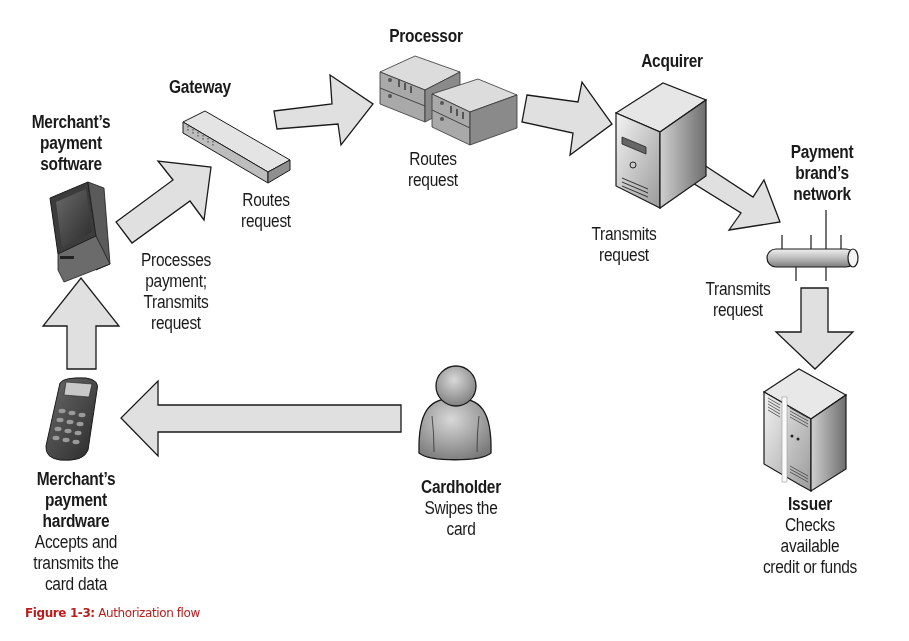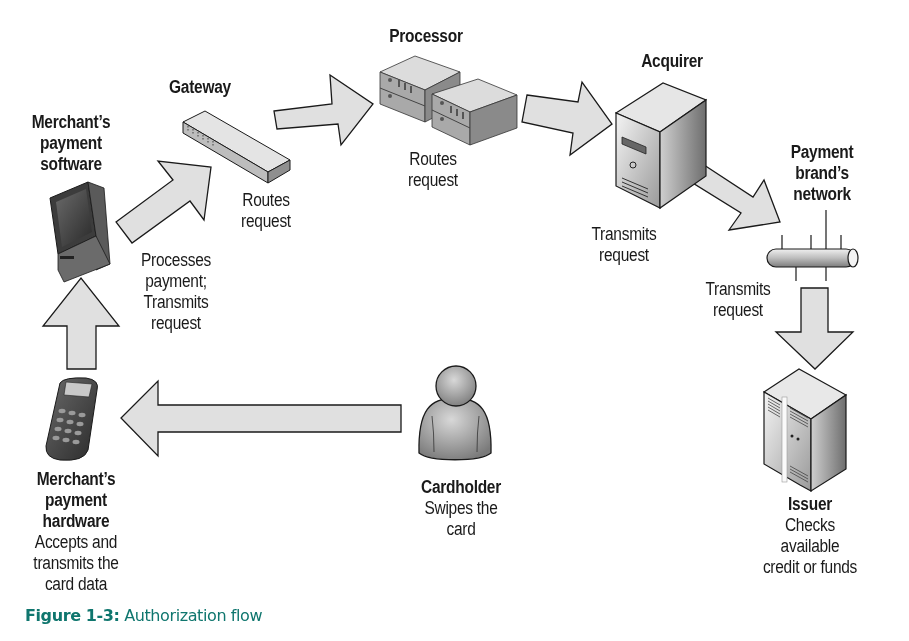--- a/index.html
+++ b/index.html
@@ -1,21 +1,21 @@
 <!DOCTYPE html>
 <html><head>
 <meta charset="utf-8">
 <style>
   html,body{margin:0;padding:0;background:#ffffff;}
   body{width:909px;height:641px;position:relative;overflow:hidden;font-family:"Liberation Sans",sans-serif;color:#1a1a1a;}
   svg.stage{position:absolute;left:0;top:0;}
   .lbl{position:absolute;text-align:center;line-height:21px;font-size:18px;letter-spacing:-0.3px;transform:scaleX(0.86);transform-origin:center top;white-space:nowrap;}
   .lbl .t{font-weight:bold;display:block;}
   .lbl .d{display:block;}
-  .caption{position:absolute;left:25px;top:606px;font-size:16px;font-family:"DejaVu Sans",sans-serif;color:#0f766e;letter-spacing:-0.4px;}
+  .caption{position:absolute;left:25px;top:606px;font-size:12px;font-family:"DejaVu Sans",sans-serif;color:#b91c1c;letter-spacing:-0.4px;}
   .caption b{font-weight:bold;}
 </style>
 </head>
 <body>
 
 <svg class="stage" width="909" height="641" viewBox="0 0 909 641">
   <defs>
     <linearGradient id="gSilver" x1="0" y1="0" x2="1" y2="1">
       <stop offset="0" stop-color="#f4f4f4"></stop>
         <stop offset="1" stop-color="#9a9a9a"></stop>

